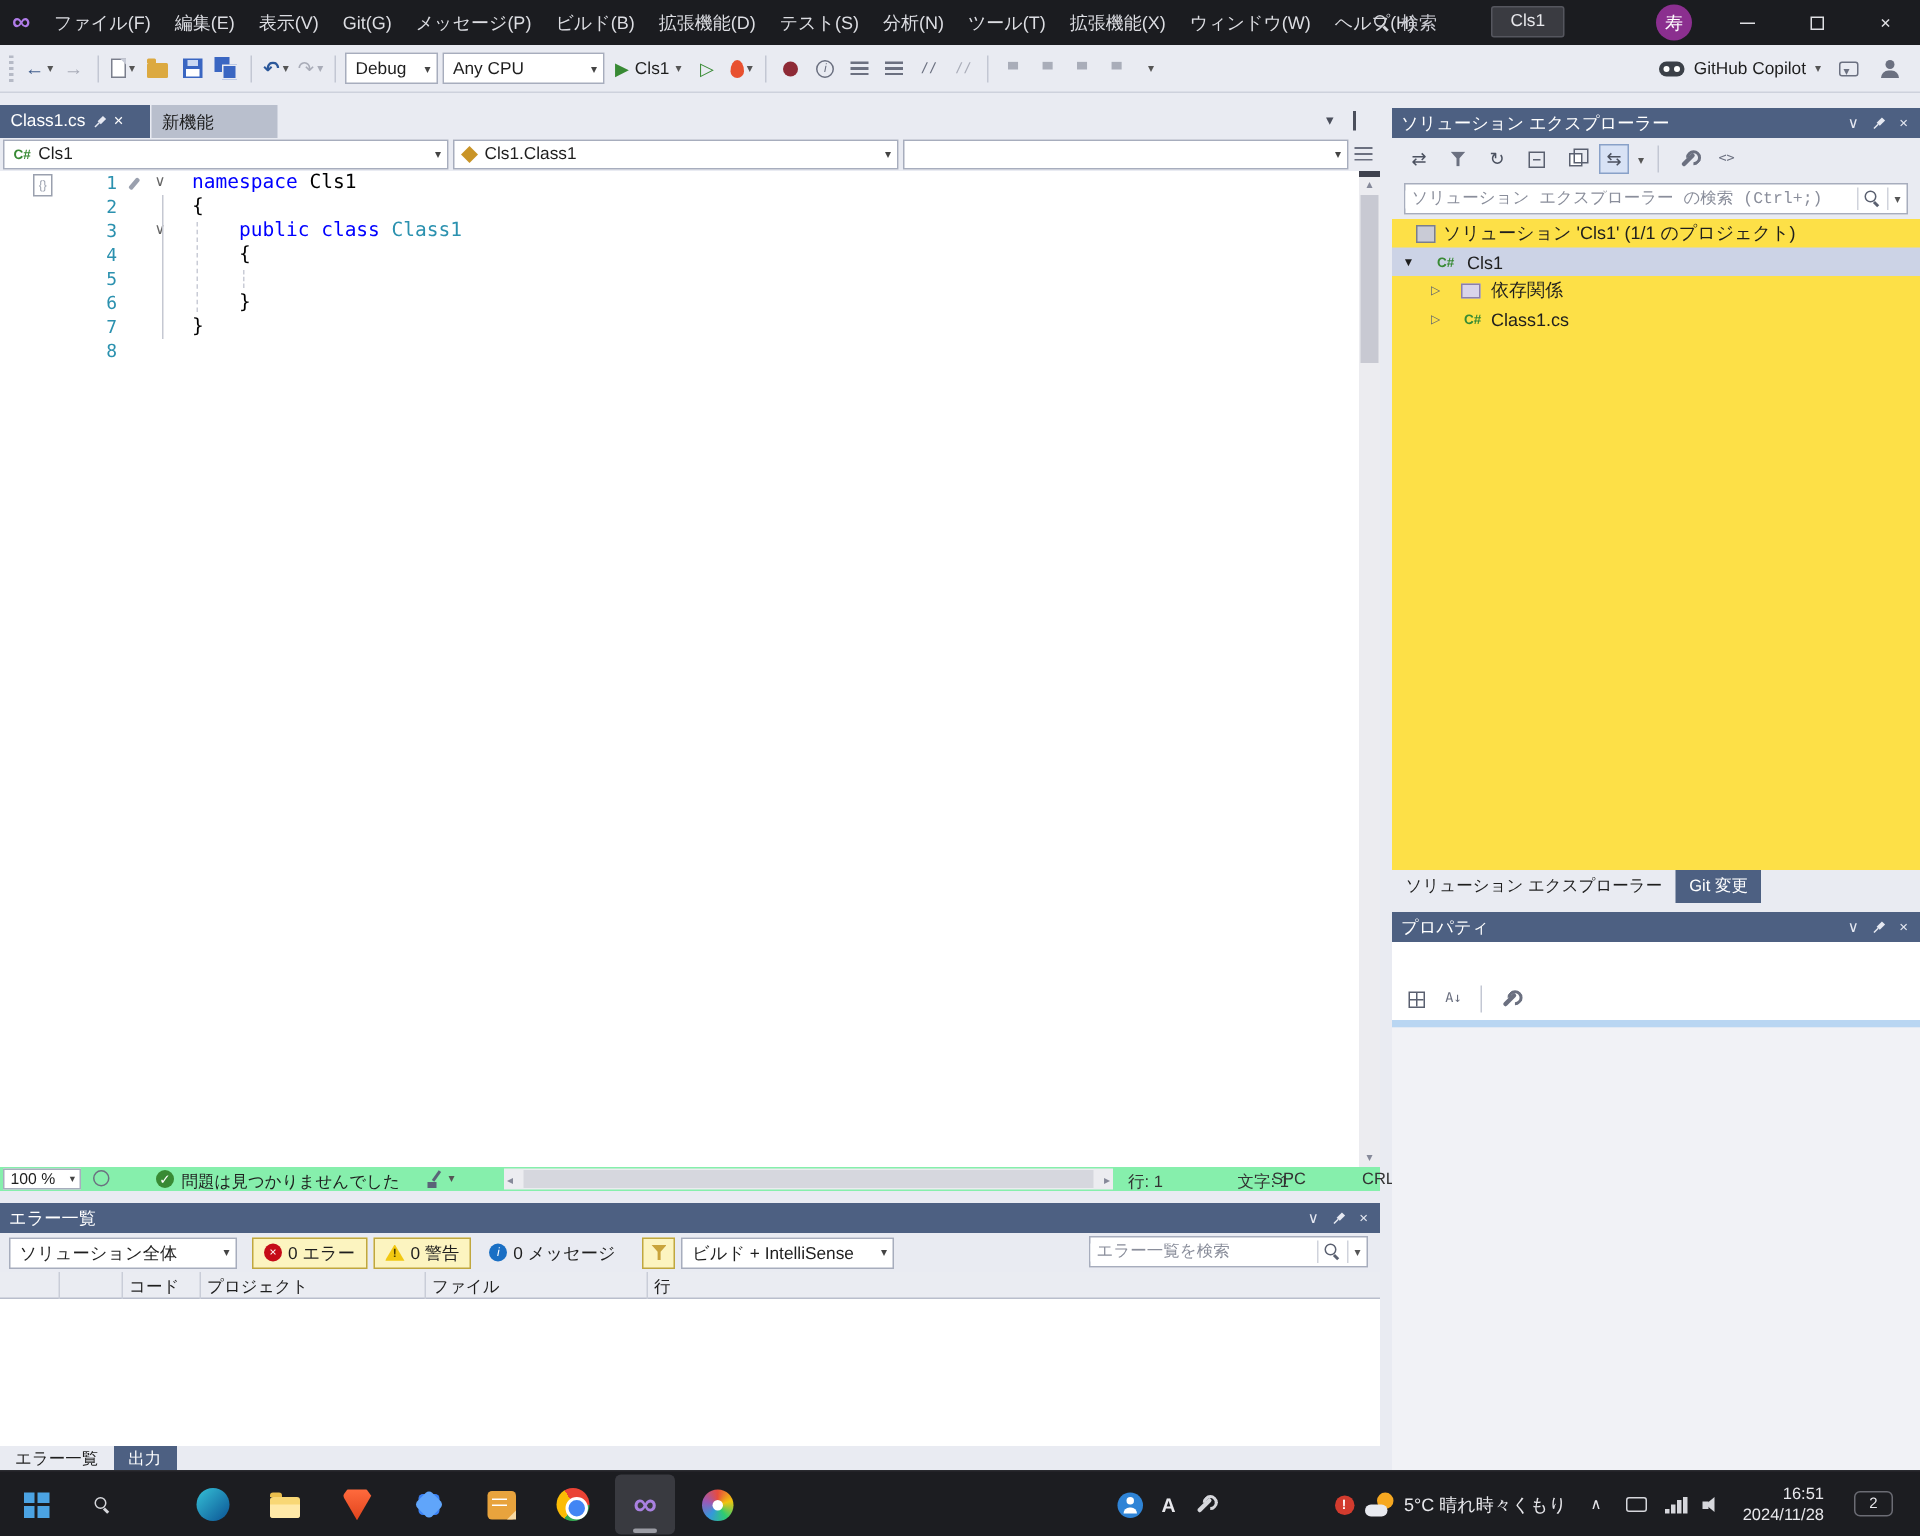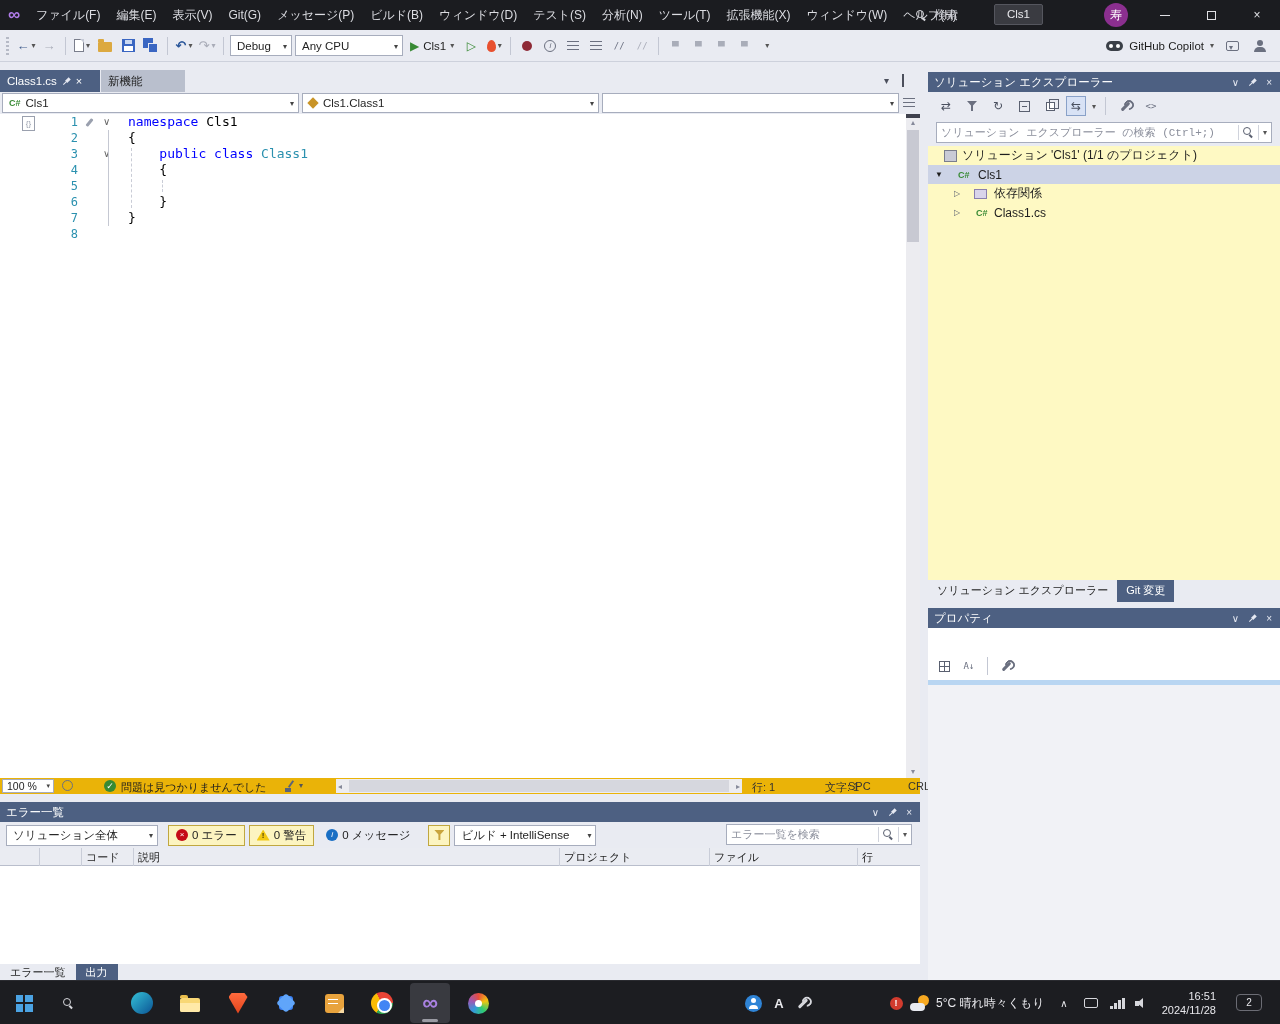--- a/index.html
+++ b/index.html
@@ -102,21 +102,21 @@
               font-size:8px;line-height:13px;text-align:center;background:#fff;}
   .i-penm{position:absolute;left:88px;top:4px;width:3px;height:9px;background:#9AA0AE;border-radius:1px;transform:rotate(40deg);}
 
   .vscroll{position:absolute;left:906px;top:114px;width:14px;height:664px;background:#ECECF0;}
   .vscroll .mark{position:absolute;left:0;top:0;width:14px;height:4px;background:#3F414D;}
   .vscroll .up{position:absolute;left:0;top:4px;width:14px;text-align:center;color:#868999;font-size:8px;}
   .vscroll .down{position:absolute;left:0;bottom:2px;width:14px;text-align:center;color:#868999;font-size:8px;}
   .vscroll .thumb{position:absolute;left:1px;top:16px;width:12px;height:112px;background:#C8C9D2;}
 
   
-  .estatus{position:absolute;left:0;top:778px;width:920px;height:16px;background:#eab308;font-size:10.5px;}
+  .estatus{position:absolute;left:0;top:778px;width:920px;height:16px;background:#86efac;font-size:10.5px;}
   .zoom{position:absolute;left:2px;top:1px;width:52px;height:14px;background:#fff;border:1px solid #A7ADBD;
         display:flex;align-items:center;padding:0 12px 0 4px;}
   .zoom .arr{position:absolute;right:3px;font-size:7px;color:#444;}
   .i-health{position:absolute;left:62px;top:2px;width:11px;height:11px;border:1.5px solid #6B7080;border-radius:50%;}
   .i-check{position:absolute;left:104px;top:2px;width:12px;height:12px;border-radius:50%;background:#388A34;
            color:#fff;font-size:9px;line-height:12px;text-align:center;}
   .health-msg{position:absolute;left:121px;top:2px;font-size:11px;}
   .i-broom{position:absolute;left:284px;top:2px;width:12px;height:12px;}
   .i-broom::before{content:"";position:absolute;left:6px;top:0;width:2px;height:8px;background:#5A6378;transform:rotate(35deg);}
   .i-broom::after{content:"";position:absolute;left:1px;bottom:0;width:6px;height:4px;background:#5A6378;}
@@ -163,21 +163,21 @@
            display:flex;align-items:center;gap:6px;padding-left:8px;color:#4B5160;}
   .seico{display:flex;align-items:center;justify-content:center;width:20px;height:20px;font-size:12px;border:1px solid transparent;}
   .seico.sel{background:#D8E2F5;border-color:#89A1C8;}
   .i-collapse{width:11px;height:11px;border:1px solid #5A6070;position:relative;}
   .i-collapse::after{content:"";position:absolute;left:2px;top:4px;width:5px;height:1px;background:#5A6070;}
   .i-copy{width:9px;height:9px;border:1px solid #5A6070;background:#fff;position:relative;}
   .i-copy::before{content:"";position:absolute;left:2px;top:-4px;width:8px;height:8px;border:1px solid #5A6070;}
   .i-wrench{width:11px;height:3px;background:#6B7080;border-radius:2px;transform:rotate(-45deg);position:relative;}
   .i-wrench::before{content:"";position:absolute;right:-3px;top:-2px;width:6px;height:6px;border:2px solid #6B7080;border-radius:50%;border-left-color:transparent;}
   .se-search{position:absolute;left:936px;top:122px;width:336px;}
-  .se-tree{position:absolute;left:928px;top:146px;width:352px;height:434px;background:#fef9c3;font-size:12px;}
+  .se-tree{position:absolute;left:928px;top:146px;width:352px;height:434px;background:#fde047;font-size:12px;}
   .trow{position:absolute;left:0;width:352px;height:19px;display:flex;align-items:center;}
   .trow.sel{background:#CCD3E6;}
   .texp{position:absolute;font-size:8px;color:#5A6070;width:10px;text-align:center;}
   .texp.solid{color:#1E1E1E;}
   .i-sln{position:absolute;width:13px;height:12px;border:1px solid #7A7E8C;background:#C9CBD6;}
   .tcs{position:absolute;color:#388A34;font-weight:bold;font-size:9px;}
   .i-deps{position:absolute;width:13px;height:10px;border:1px solid #8A7FAE;background:#D9D4EA;}
   .tlabel{position:absolute;white-space:nowrap;}
   .se-tabs{position:absolute;left:928px;top:580px;width:352px;height:22px;display:flex;font-size:11px;background:#E9EBF2;}
   .se-tab{padding:3px 9px 0 9px;height:22px;}
@@ -239,21 +239,21 @@
 
   <div class="titlebar">
     <div class="vs-logo">∞</div>
     <div class="menus">
       <span class="menu">ファイル(F)</span>
       <span class="menu">編集(E)</span>
       <span class="menu">表示(V)</span>
       <span class="menu">Git(G)</span>
       <span class="menu">メッセージ(P)</span>
       <span class="menu">ビルド(B)</span>
-      <span class="menu">ウィンドウ(D)</span>
+      <span class="menu">拡張機能(D)</span>
       <span class="menu">テスト(S)</span>
       <span class="menu">分析(N)</span>
       <span class="menu">ツール(T)</span>
       <span class="menu">拡張機能(X)</span>
       <span class="menu">ウィンドウ(W)</span>
       <span class="menu">ヘルプ(H)</span>
     </div>
     <div class="tb-search">
       <span class="i-mag light"></span>
       <span>検索</span>
@@ -500,21 +500,20 @@
       <span class="sdiv"></span>
       <span class="i-mag" style="margin:0 4px"></span>
       <span class="sdiv"></span>
       <span class="sarr">▾</span>
     </span>
   </div>
   <div class="el-head">
     <span class="el-hcell" style="width:40px"></span>
     <span class="el-hcell" style="width:42px"></span>
     <span class="el-hcell" style="width:52px">コード</span>
-    <span class="el-hcell" style="width:426px">説明</span>
     <span class="el-hcell" style="width:150px">プロジェクト</span>
     <span class="el-hcell" style="width:148px">ファイル</span>
     <span class="el-hcell" style="width:61px;border-right:none">行</span>
   </div>
   <div class="el-body"></div>
   <div class="el-tabs">
     <span class="el-tab">エラー一覧</span>
     <span class="el-tab sel2">出力</span>
   </div>
 

